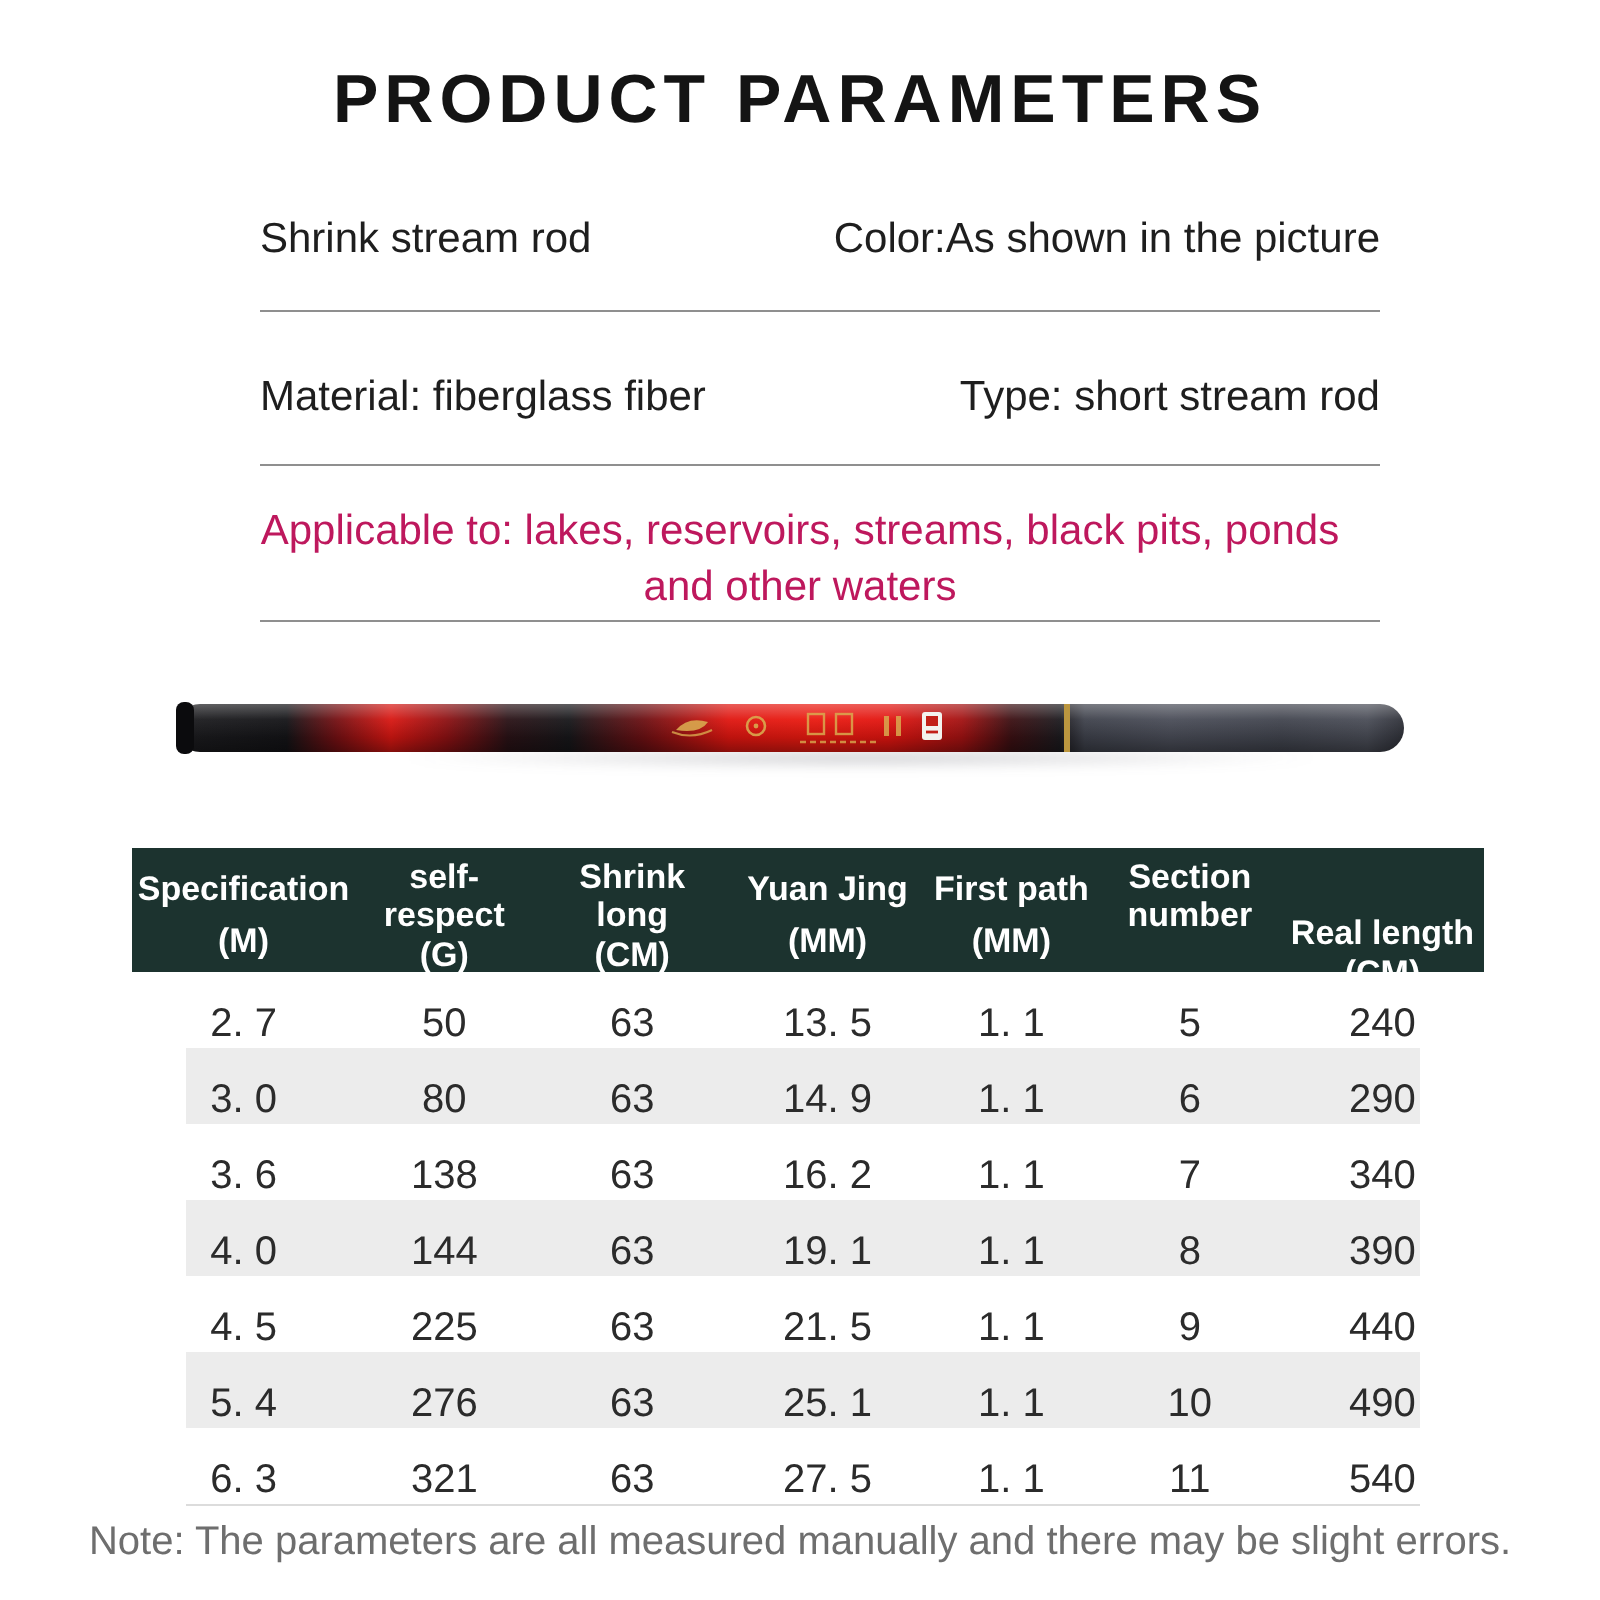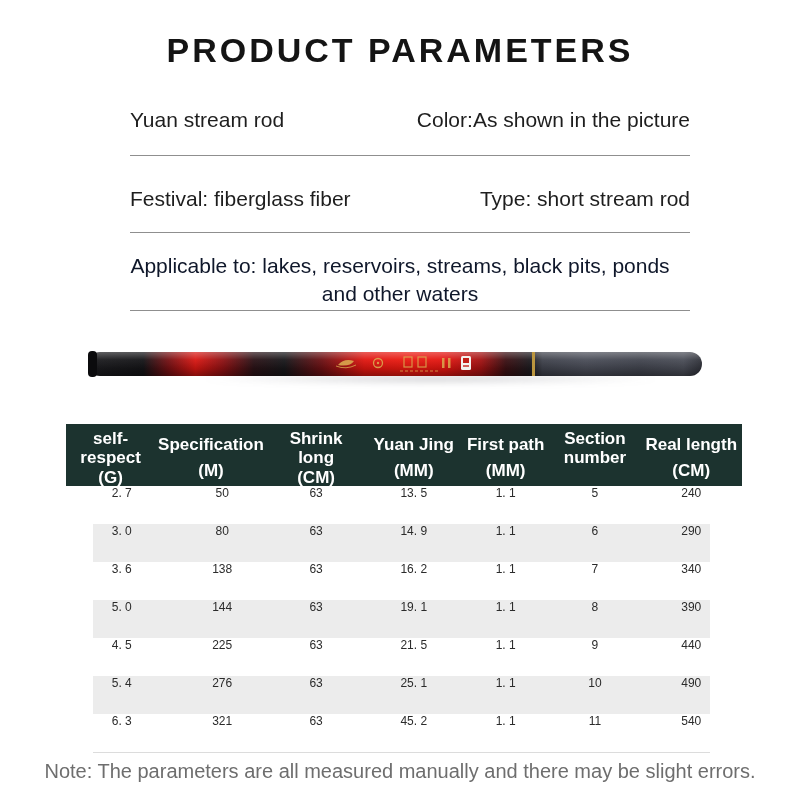--- a/index.html
+++ b/index.html
@@ -18,21 +18,21 @@
     font-size:21px;color:#1e1e1e;
   }
   .r1{top:108px;}
   .r2{top:187px;}
   .divider{position:absolute;left:130px;width:560px;height:1px;background:#8f8f8f;}
   .d1{top:155px;}
   .d2{top:232px;}
   .d3{top:310px;}
   .applicable{
     position:absolute;top:252px;left:120px;width:560px;text-align:center;
-    font-size:21px;line-height:28px;color:#0f172a;
+    font-size:21px;line-height:28px;color:#be185d;
   }
   
   .rod{position:absolute;left:88px;top:344px;width:614px;height:48px;}
   .rod-shadow{
     position:absolute;left:18px;right:6px;top:28px;height:14px;
     background:radial-gradient(ellipse 55% 50% at 55% 50%, rgba(70,70,82,.28), rgba(70,70,82,0) 72%);
     filter:blur(3px);
   }
   .rod-shaft{
     position:absolute;top:8px;left:0;width:100%;height:24px;border-radius:12px;
@@ -61,53 +61,53 @@
   .th{
     display:flex;flex-direction:column;text-align:center;font-weight:bold;font-size:17px;
     padding:5px 0 5px;box-sizing:border-box;
   }
   .th-label{
     flex:1;display:flex;align-items:center;justify-content:center;
     white-space:pre-line;line-height:19px;
   }
   .th-unit{height:21px;line-height:21px;}
   .trow{
-    display:flex;height:38px;align-items:flex-start;text-align:center;
-    font-size:12px;color:#2b2b2b;
+    display:flex;height:38px;align-items:flex-end;text-align:center;
+    font-size:20px;color:#2b2b2b;
   }
   .trow.stripe{
     background:linear-gradient(90deg,
       rgba(0,0,0,0) 0, rgba(0,0,0,0) 27px,
       var(--stripe,#ececec) 27px, var(--stripe,#ececec) calc(100% - 32px),
       rgba(0,0,0,0) calc(100% - 32px), rgba(0,0,0,0) 100%);
   }
   .c1{width:16.5%;} .c2{width:13.2%;} .c3{width:14.6%;} .c4{width:14.3%;}
-  .c5{width:12.9%;} .c6{width:13.5%;gap:36px;} .c7{width:15.0%;}
+  .c5{width:12.9%;} .c6{width:13.5%;gap:36px;} .c7{width:15.0%;margin-top:28px;}
   .table-bottom{height:1px;background:#dcdcdc;margin:0 32px 0 27px;}
   
   .note{
     position:absolute;top:760px;left:0;width:100%;text-align:center;
     font-size:20px;color:#6e6e6e;
   }
 </style>
 </head>
 <body>
 
 <div class="page">
 
   <h1 class="title">PRODUCT PARAMETERS</h1>
 
   <div class="spec-line r1">
-    <span>Yuan stream rod</span>
+    <span>Shrink stream rod</span>
     <span>Color:As shown in the picture</span>
   </div>
   <div class="divider d1"></div>
 
   <div class="spec-line r2">
-    <span>Festival: fiberglass fiber</span>
+    <span>Material: fiberglass fiber</span>
     <span>Type: short stream rod</span>
   </div>
   <div class="divider d2"></div>
 
   <div class="applicable">Applicable to: lakes, reservoirs, streams, black pits, ponds and other waters</div>
   <div class="divider d3"></div>
 
   <div class="rod">
     <div class="rod-shadow"></div>
     <div class="rod-shaft"></div>
@@ -124,29 +124,29 @@
       <rect x="354" y="6" width="2.5" height="10" fill="#d9a94f" opacity="0.85"></rect>
       <rect x="360" y="6" width="2.5" height="10" fill="#d9a94f" opacity="0.85"></rect>
       <rect x="373" y="4" width="10" height="14" rx="1.5" fill="#f3f2ee"></rect>
       <rect x="375" y="6" width="6" height="5" fill="#c22018"></rect>
       <line x1="375" y1="14" x2="381" y2="14" stroke="#c22018" stroke-width="1.4"></line>
     </svg>
   </div>
 
   <div class="ptable">
     <div class="thead" id="thead-row">
+        <div class="th c1">
+          <div class="th-label">Specification</div>
+          <div class="th-unit">(M)</div>
+        </div>
         <div class="th c2">
           <div class="th-label">self-
 respect</div>
           <div class="th-unit">(G)</div>
         </div>
-        <div class="th c1">
-          <div class="th-label">Specification</div>
-          <div class="th-unit">(M)</div>
-        </div>
         <div class="th c3">
           <div class="th-label">Shrink
 long</div>
           <div class="th-unit">(CM)</div>
         </div>
         <div class="th c4">
           <div class="th-label">Yuan Jing</div>
           <div class="th-unit">(MM)</div>
         </div>
         <div class="th c5">
@@ -185,21 +185,21 @@
         <div class="trow">
           <div class="cell c1">3. 6</div>
           <div class="cell c2">138</div>
           <div class="cell c3">63</div>
           <div class="cell c4">16. 2</div>
           <div class="cell c5">1. 1</div>
           <div class="cell c6">7</div>
           <div class="cell c7">340</div>
         </div>
         <div class="trow stripe">
-          <div class="cell c1">5. 0</div>
+          <div class="cell c1">4. 0</div>
           <div class="cell c2">144</div>
           <div class="cell c3">63</div>
           <div class="cell c4">19. 1</div>
           <div class="cell c5">1. 1</div>
           <div class="cell c6">8</div>
           <div class="cell c7">390</div>
         </div>
         <div class="trow">
           <div class="cell c1">4. 5</div>
           <div class="cell c2">225</div>
@@ -215,21 +215,21 @@
           <div class="cell c3">63</div>
           <div class="cell c4">25. 1</div>
           <div class="cell c5">1. 1</div>
           <div class="cell c6">10</div>
           <div class="cell c7">490</div>
         </div>
         <div class="trow">
           <div class="cell c1">6. 3</div>
           <div class="cell c2">321</div>
           <div class="cell c3">63</div>
-          <div class="cell c4">45. 2</div>
+          <div class="cell c4">27. 5</div>
           <div class="cell c5">1. 1</div>
           <div class="cell c6">11</div>
           <div class="cell c7">540</div>
         </div>
       </div>
     <div class="table-bottom"></div>
   </div>
 
   <div class="note">Note: The parameters are all measured manually and there may be slight errors.</div>
 

